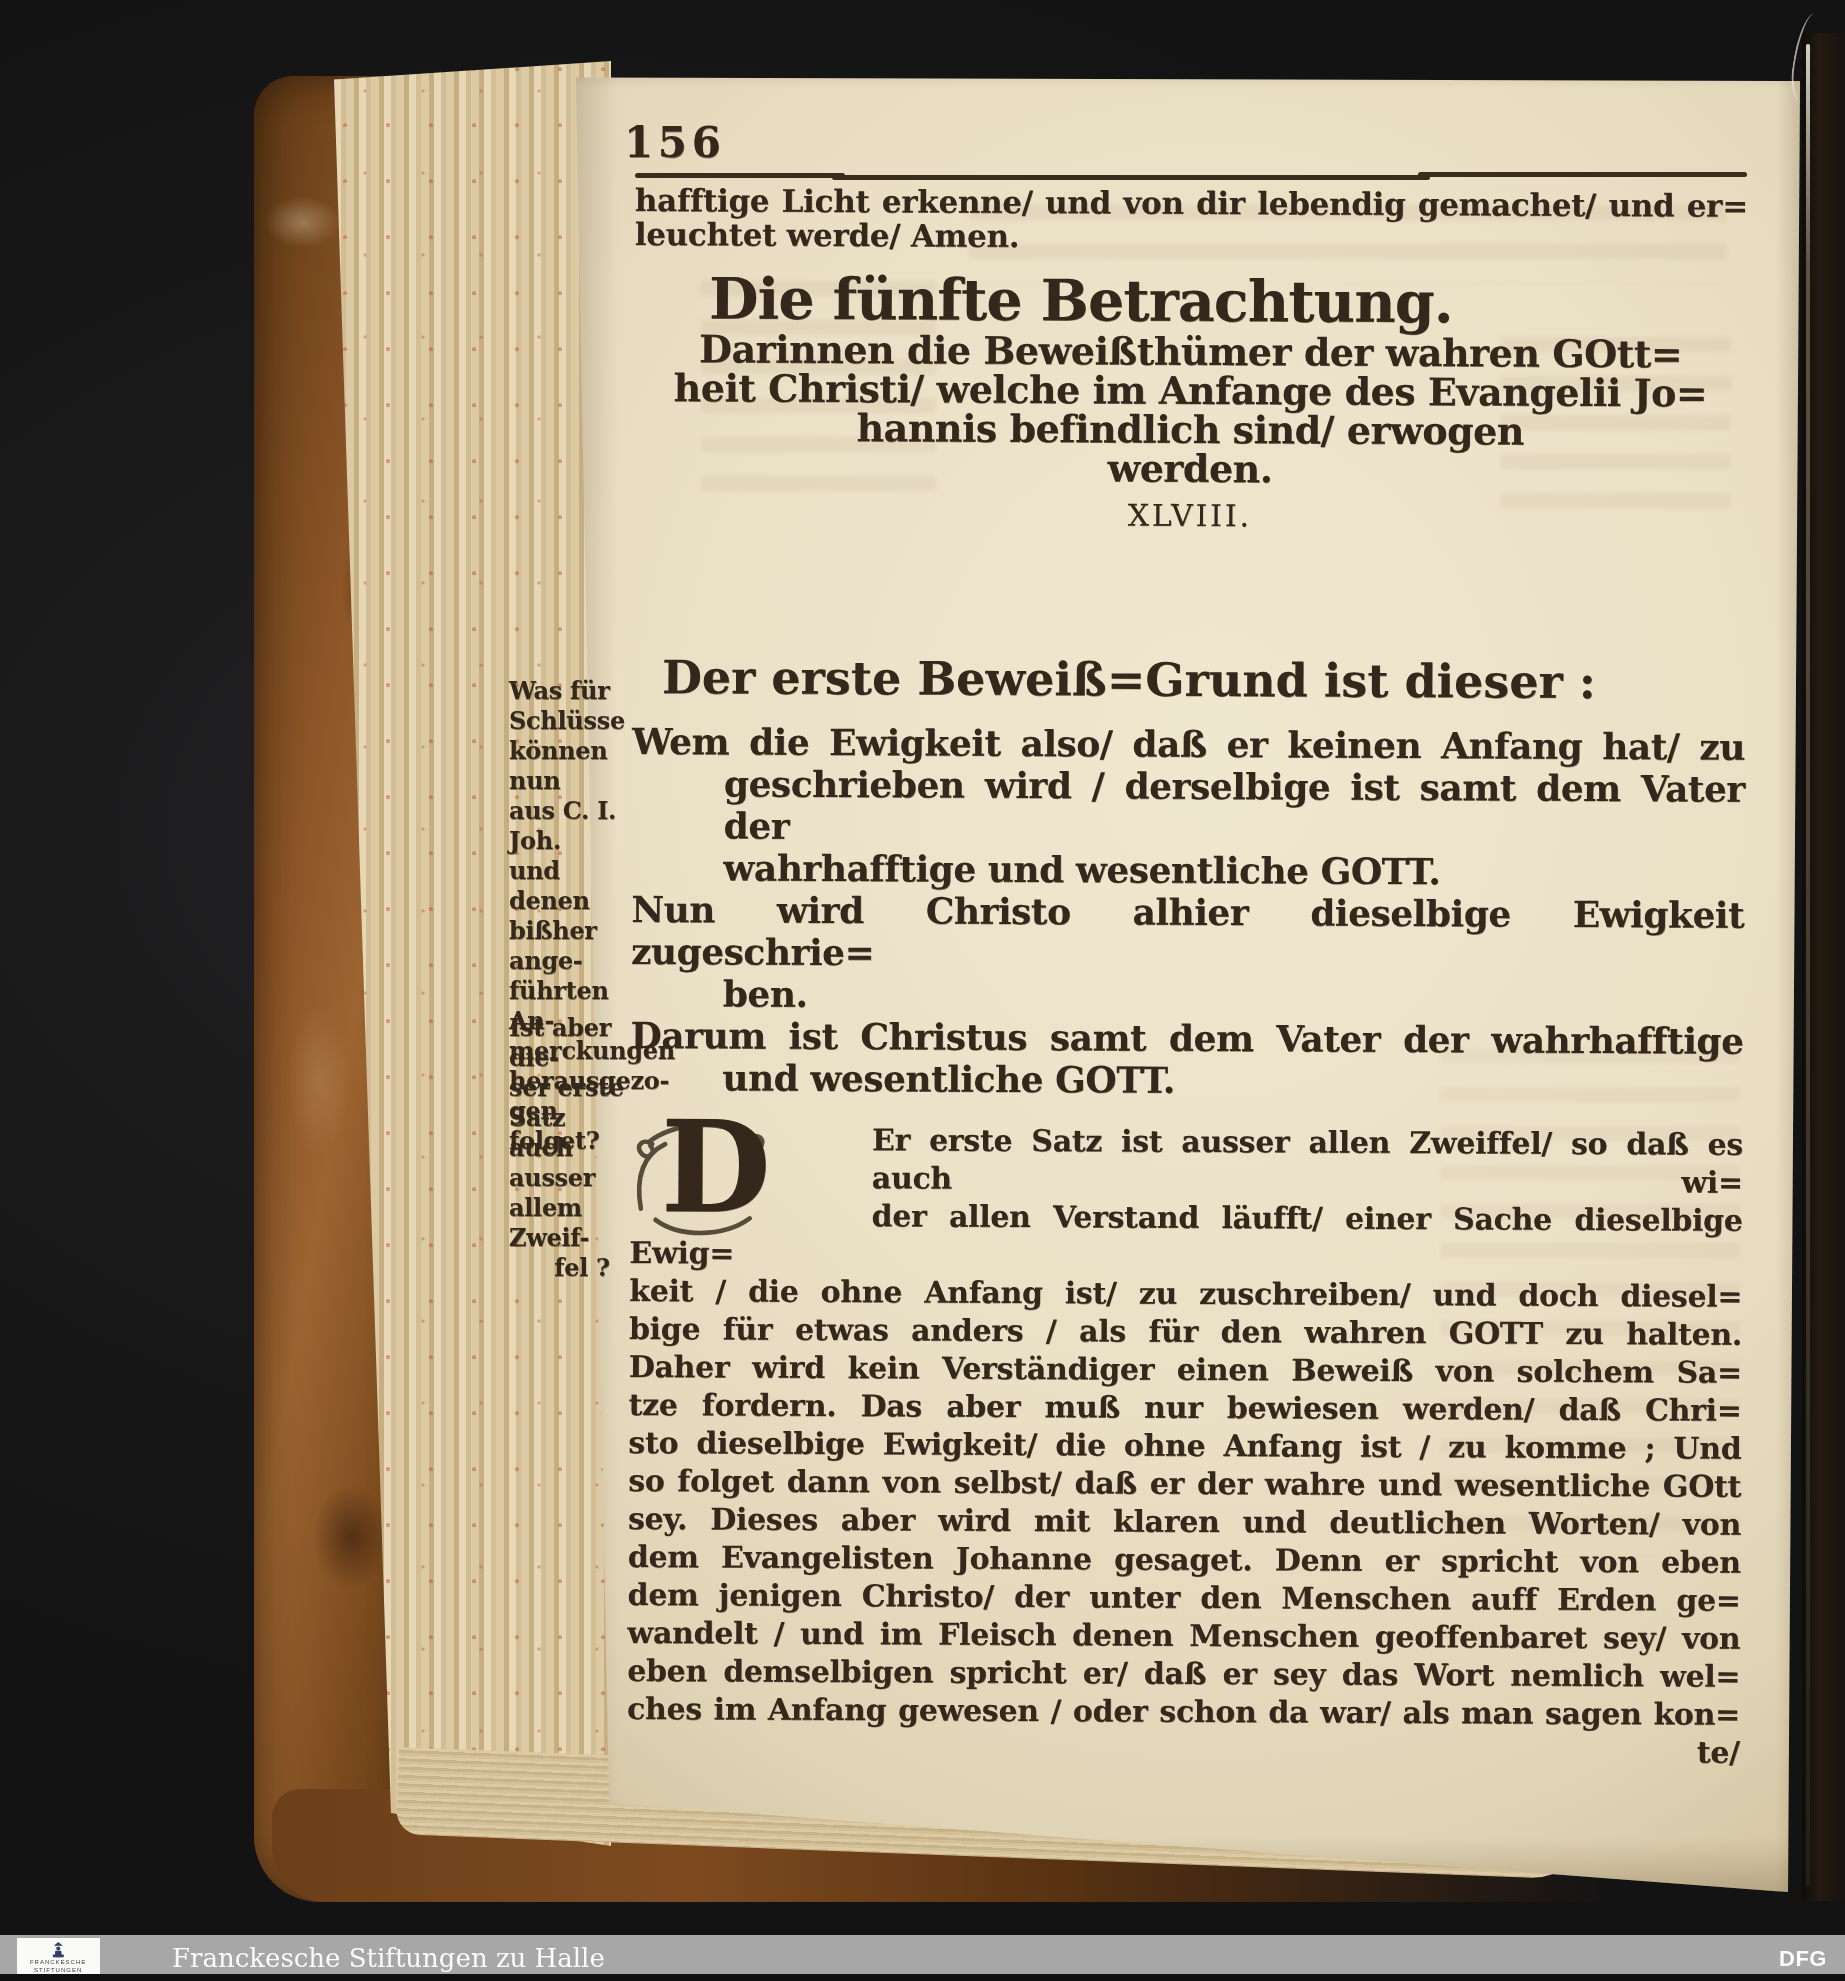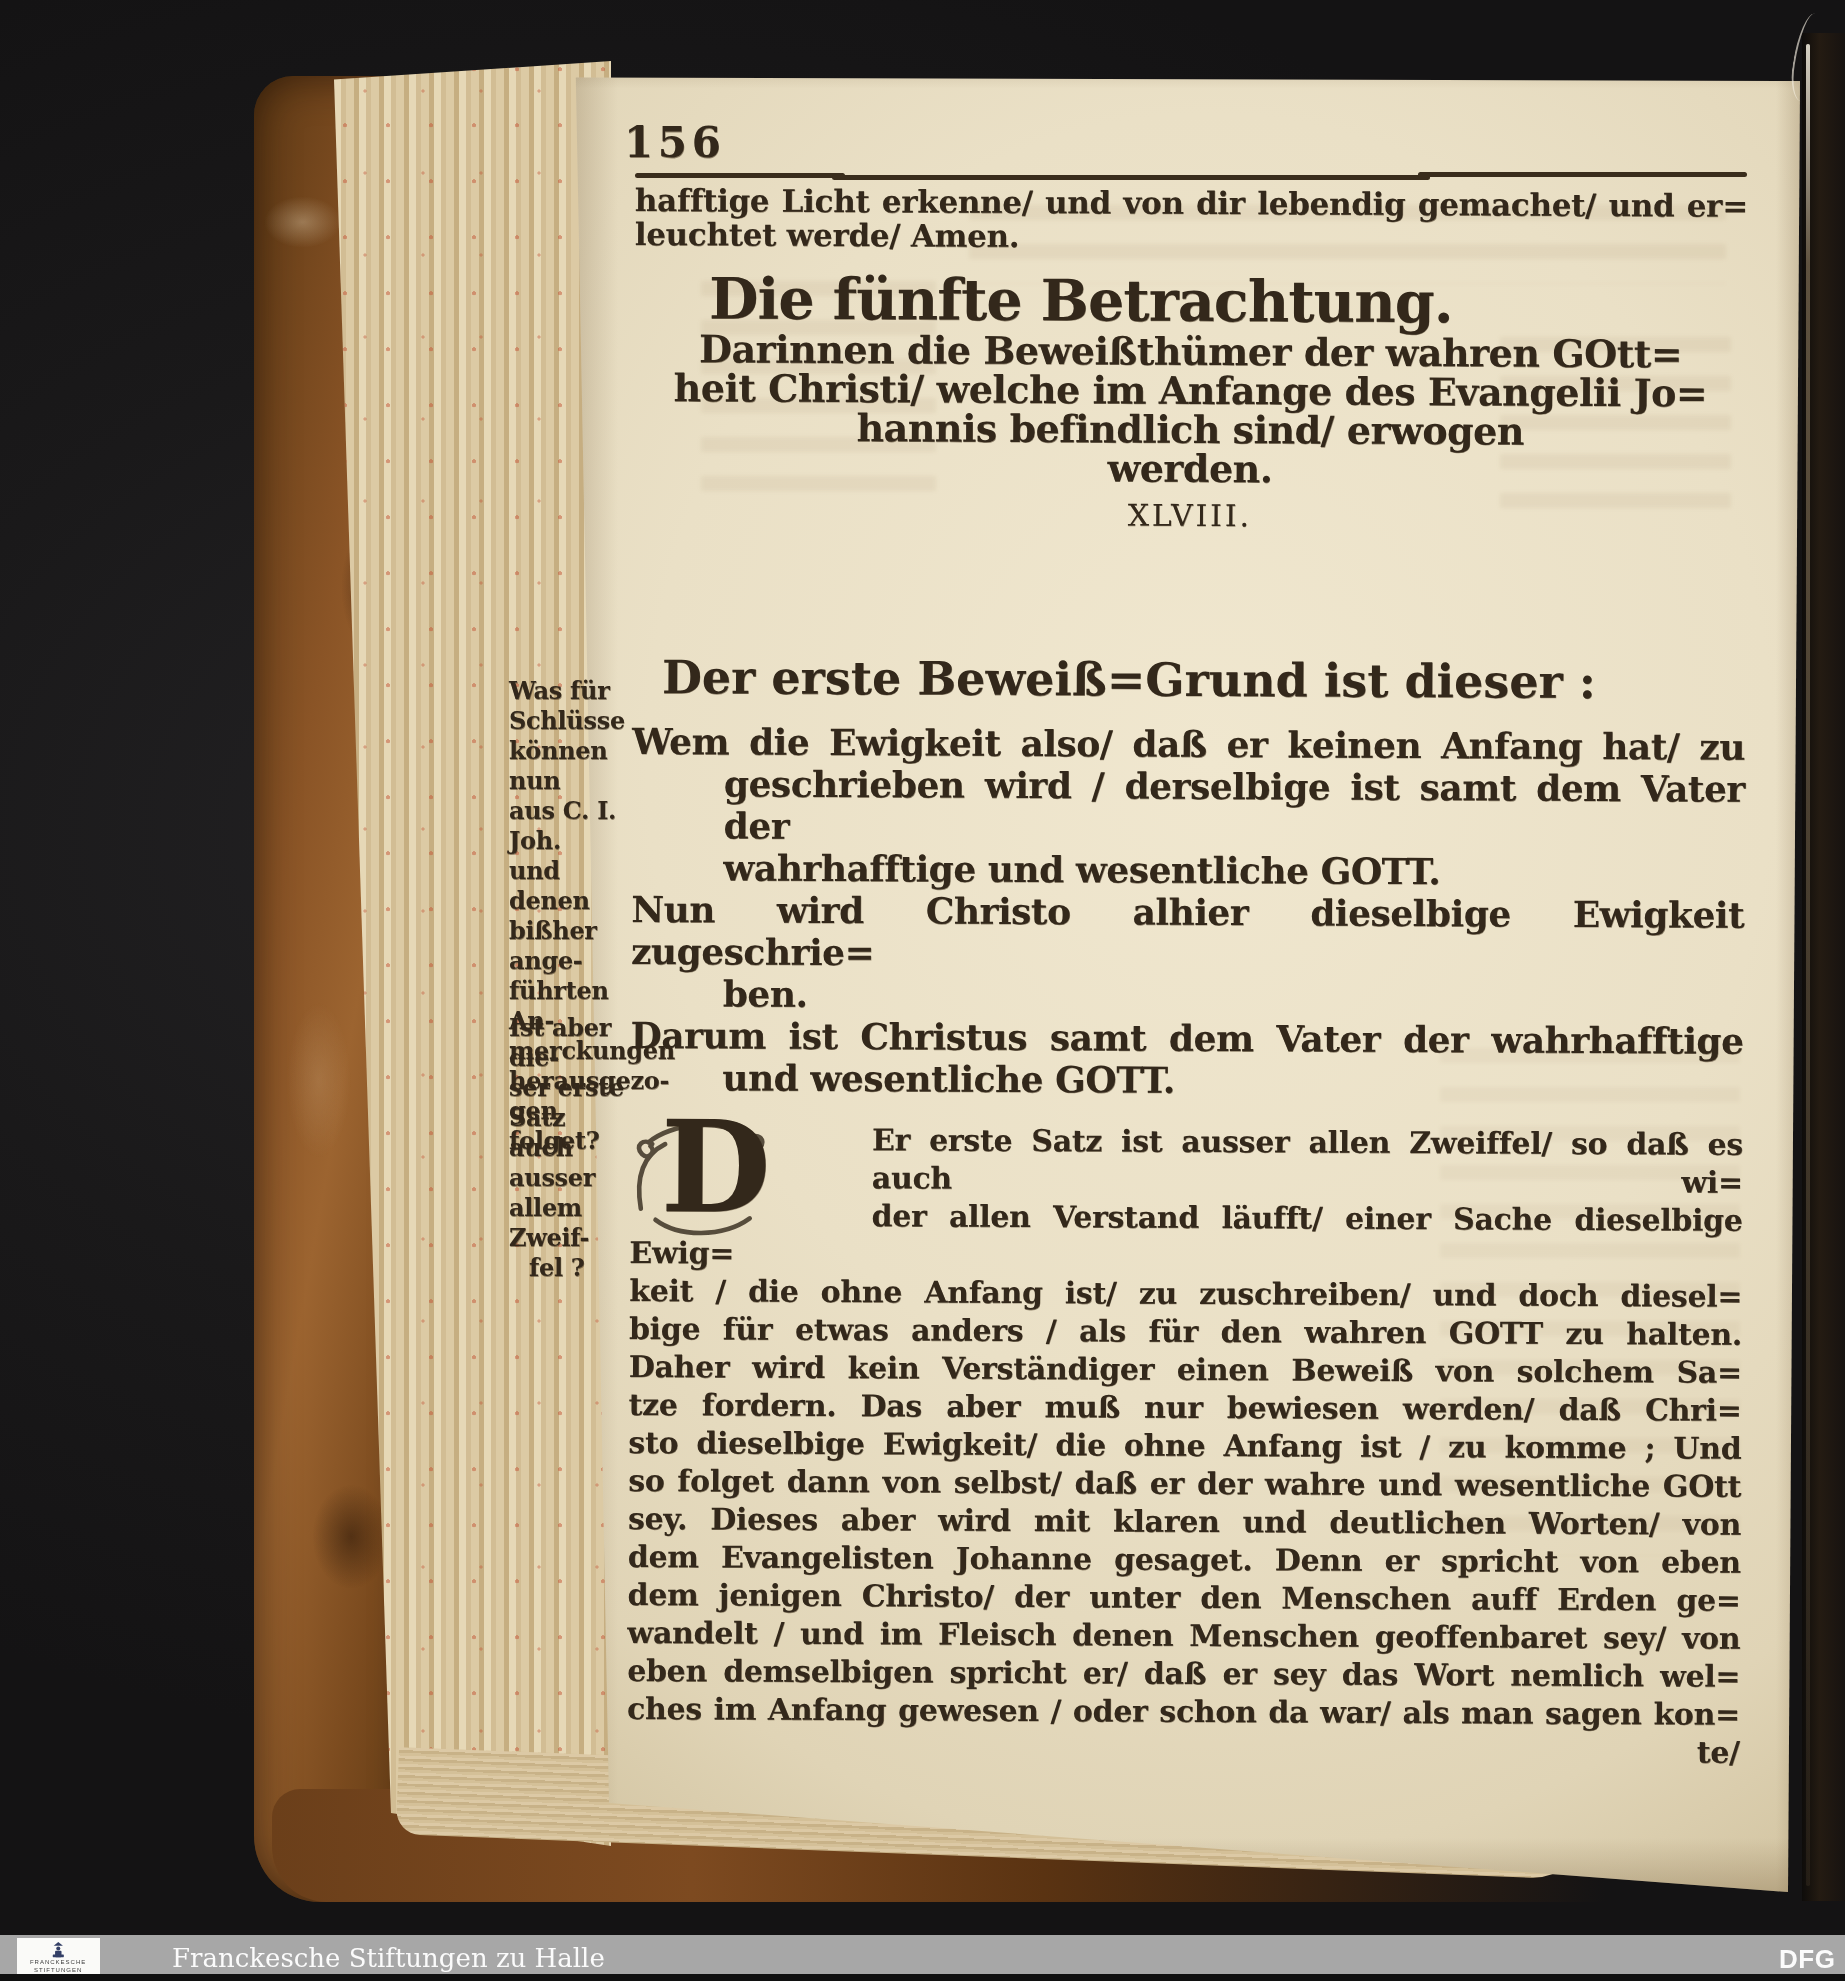--- a/index.html
+++ b/index.html
@@ -79,31 +79,31 @@
   .dropcap-box{float:left;width:242px;height:112px;position:relative;}
   .dropcap{position:absolute;left:31px;top:-9.2px;font-size:127px;line-height:113px;font-weight:bold;}
   .dropcap-flourish{position:absolute;left:0;top:0;}
   .body-line{text-align:justify;text-align-last:justify;}
   .catchword{text-align:right;font-size:30px;line-height:38px;font-weight:bold;}
 
   .note{position:absolute;left:509px;width:126px;font-size:24px;line-height:30px;font-weight:bold;
     letter-spacing:-0.3px;margin-top:24px;}
   .note.n1{top:652px;}
   .note.n2{top:989px;}
-  .note .indent{padding-left:20px;}
+  .note .indent{padding-left:20px;text-align:center;}
 
   
   .bar{position:absolute;left:0;top:1935px;width:1846px;height:46px;background:#a7a7a7;}
   .logo-box{position:absolute;left:16.6px;top:1938px;width:83px;height:41px;background:#fafaf8;
     display:flex;flex-direction:column;align-items:center;justify-content:center;gap:0.9px;}
   .logo-text{font-family:"Liberation Sans",sans-serif;font-size:6px;line-height:7.4px;
     letter-spacing:1px;color:#3c3c3c;text-align:center;white-space:nowrap;}
   .institution{position:absolute;left:172px;top:1942px;font-size:26px;line-height:33px;color:#fbfbfb;}
   .dfg{position:absolute;left:1779px;top:1944px;font-family:"Liberation Sans",sans-serif;
-    font-weight:bold;font-size:26px;line-height:30px;color:rgba(255,255,255,.95);letter-spacing:0.5px;}
+    font-weight:bold;font-size:22px;line-height:30px;color:rgba(255,255,255,.95);letter-spacing:0.5px;}
 </style>
 </head>
 <body>
 
 <div class="stage">
 
   <div class="leather"></div>
   <div class="leather-bottom"></div>
   <div class="fore-edge"></div>
   <div class="bottom-edge"></div>

